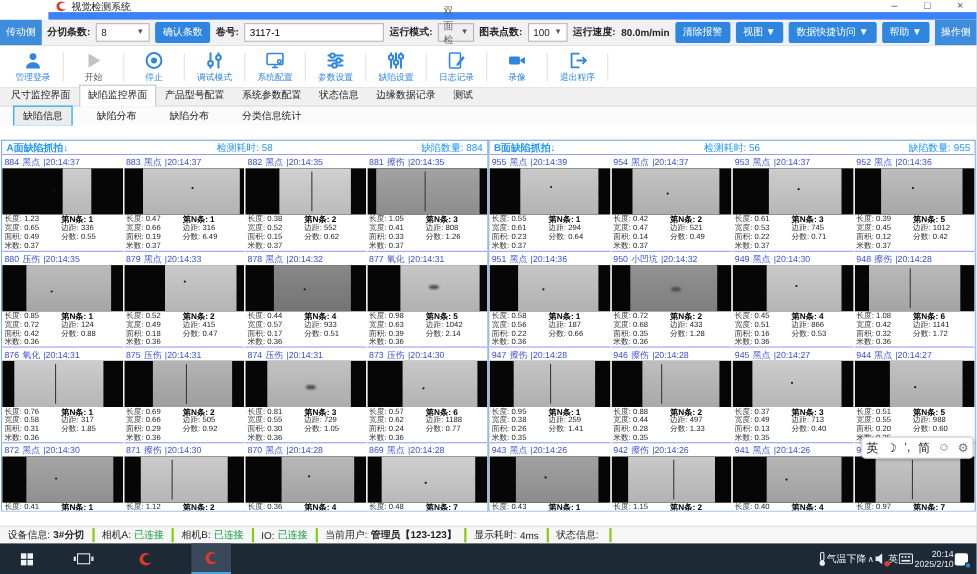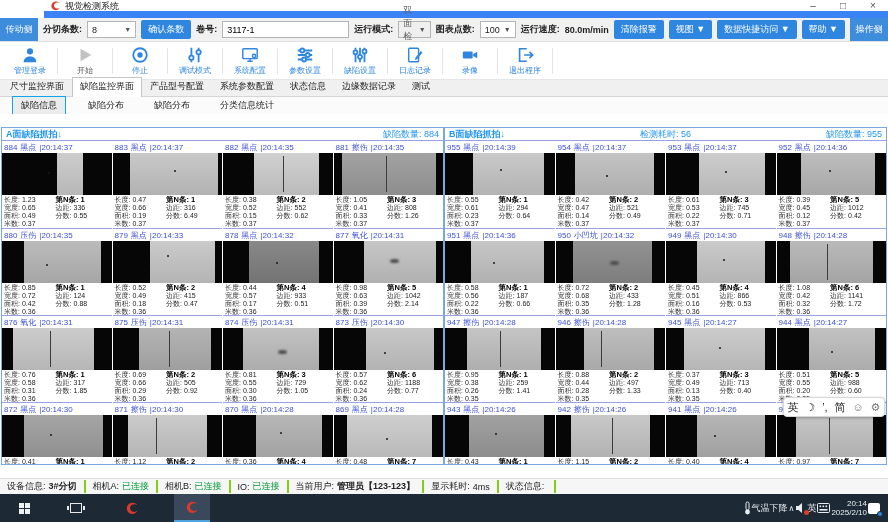--- a/index.html
+++ b/index.html
@@ -257,20 +257,21 @@
       <span class="stab active">缺陷信息</span>
       <span class="stab">缺陷分布</span>
       <span class="stab">缺陷分布</span>
       <span class="stab">分类信息统计</span>
     </div>
 
   <div class="main" id="panels">
       <div class="panel">
         <div class="phead">
           <span class="pname">A面缺陷抓拍↓</span>
+          <span class="pmid"><span>检测耗时:</span>  <span>58</span></span>
           <span class="pright"><span>缺陷数量:</span>  <span>884</span></span>
         </div>
         <div class="grid">
           <div class="cell">
             <div class="ch">
               <span class="cid">884</span>
               <span class="ctype">黑点</span>
               <span class="ctime">20:14:37</span>
             </div>
             <div class="cimg">

